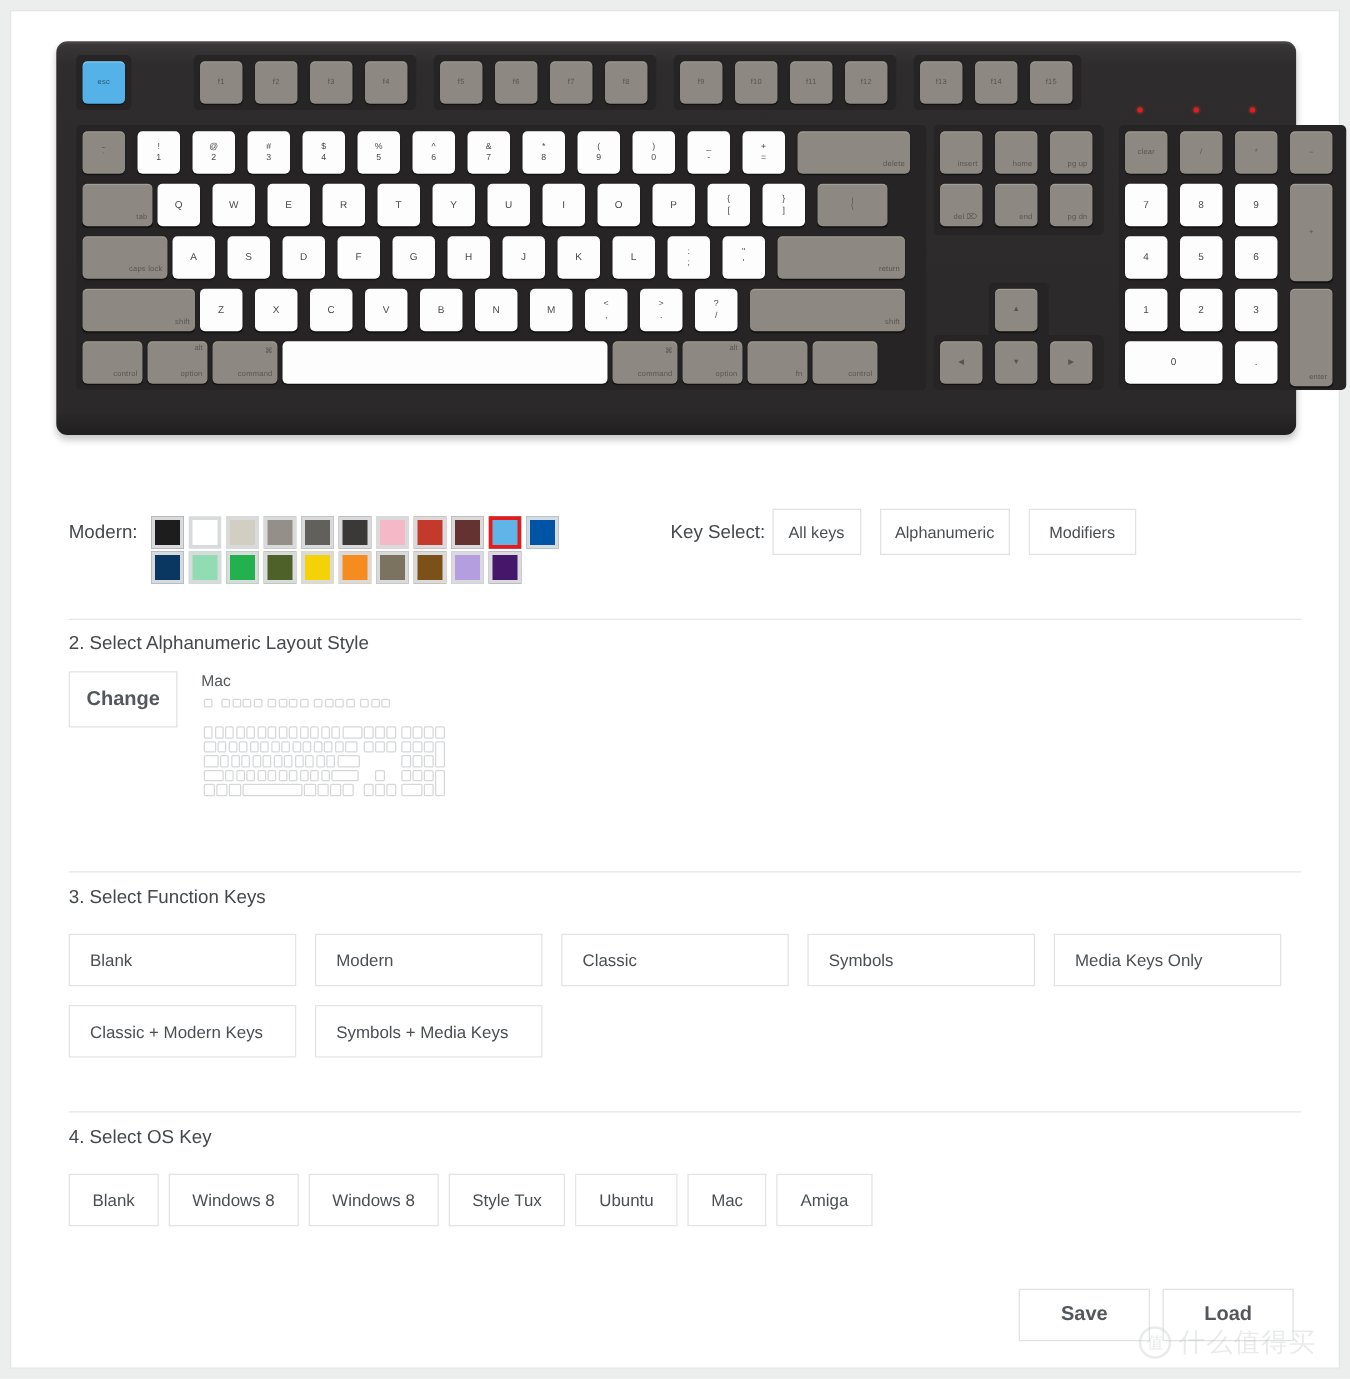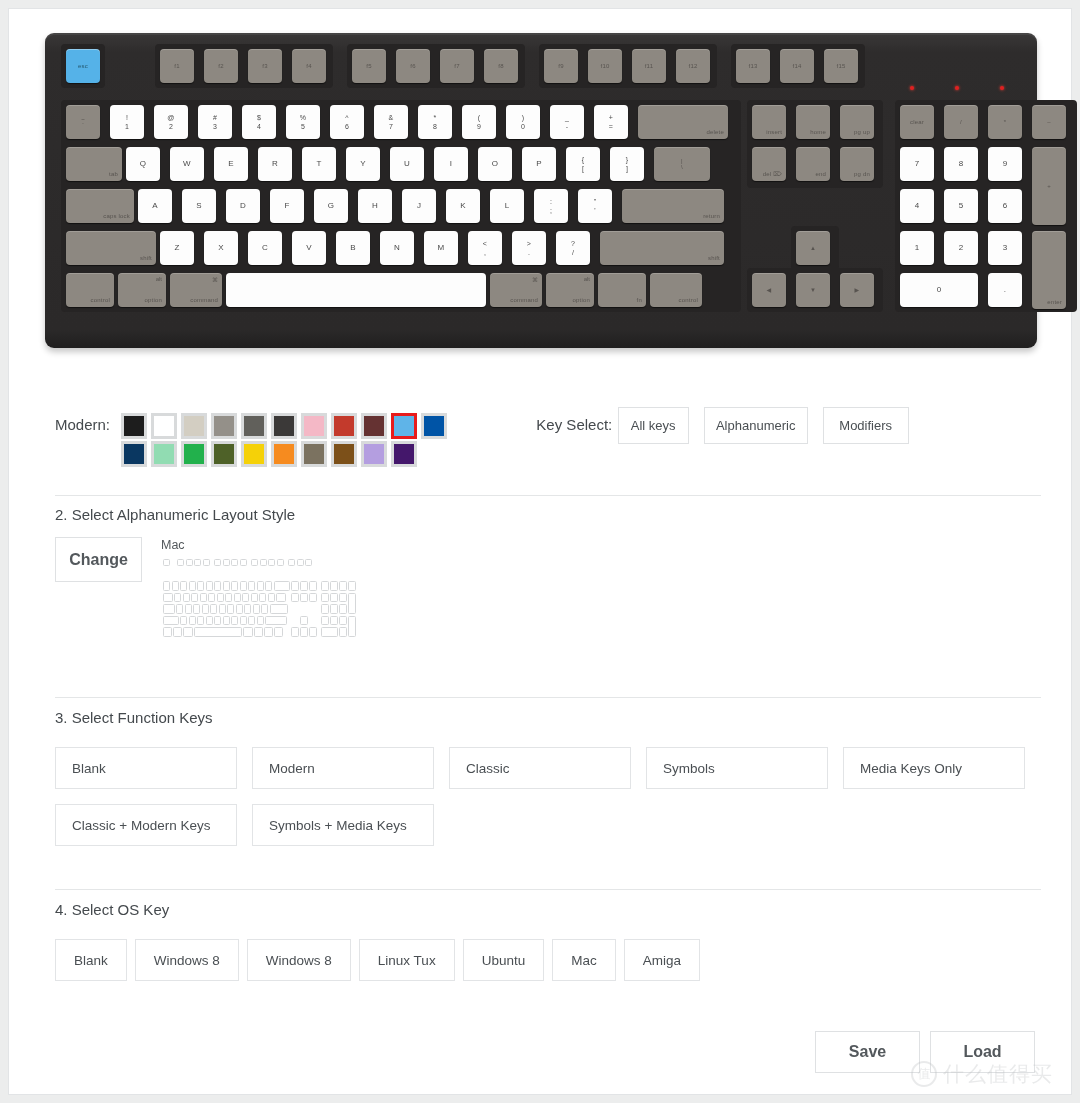--- a/index.html
+++ b/index.html
@@ -568,21 +568,21 @@
 
   <div class="hr" style="top:880px;"></div>
 
   <div class="sect" style="top:892px;">
     <span class="h-title">4. Select OS Key</span>
   </div>
   <div class="sect os-row" style="top:930px;" id="osRow">
       <div class="os">Blank</div>
       <div class="os">Windows 8</div>
       <div class="os">Windows 8</div>
-      <div class="os">Linux Tux</div>
+      <div class="os">Style Tux</div>
       <div class="os">Ubuntu</div>
       <div class="os">Mac</div>
       <div class="os">Amiga</div>
     </div>
 
   <div class="btn big" style="position:absolute;left:806px;top:1022px;width:105px;height:42px;">Save</div>
   <div class="btn big" style="position:absolute;left:921px;top:1022px;width:105px;height:42px;">Load</div>
 
   <div class="wm">
     <div class="ring">值</div>

